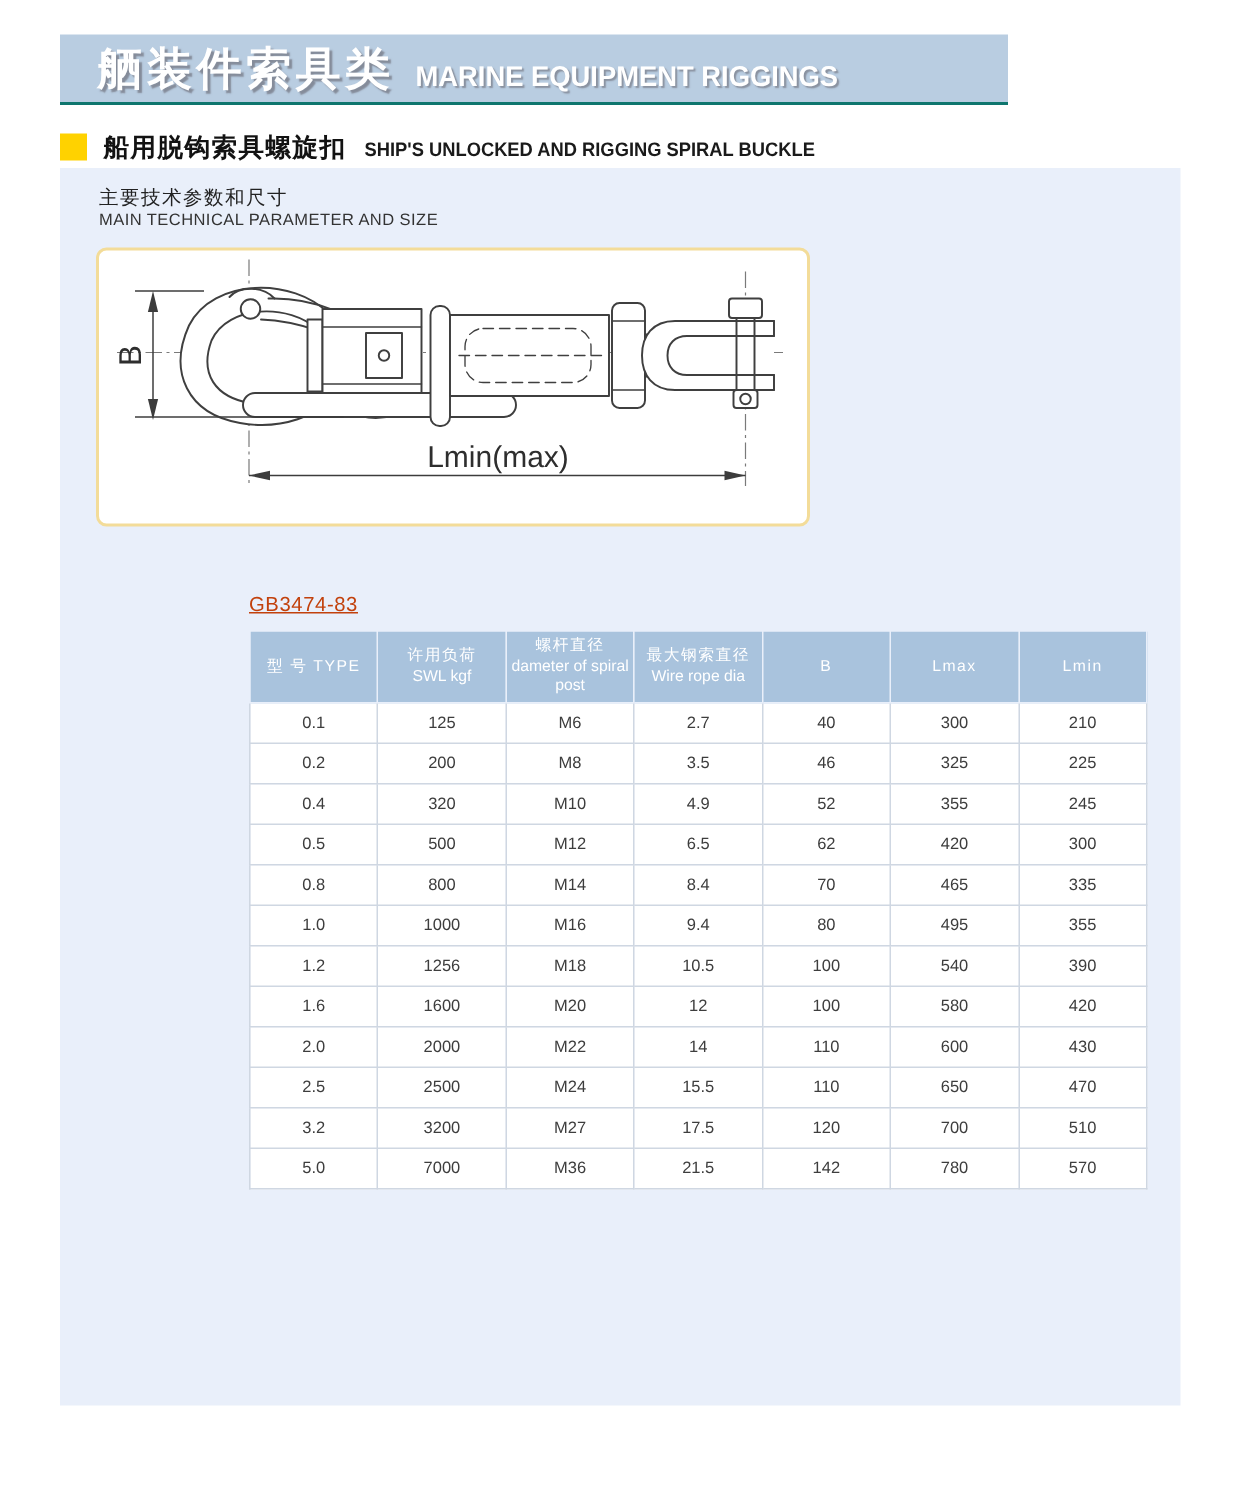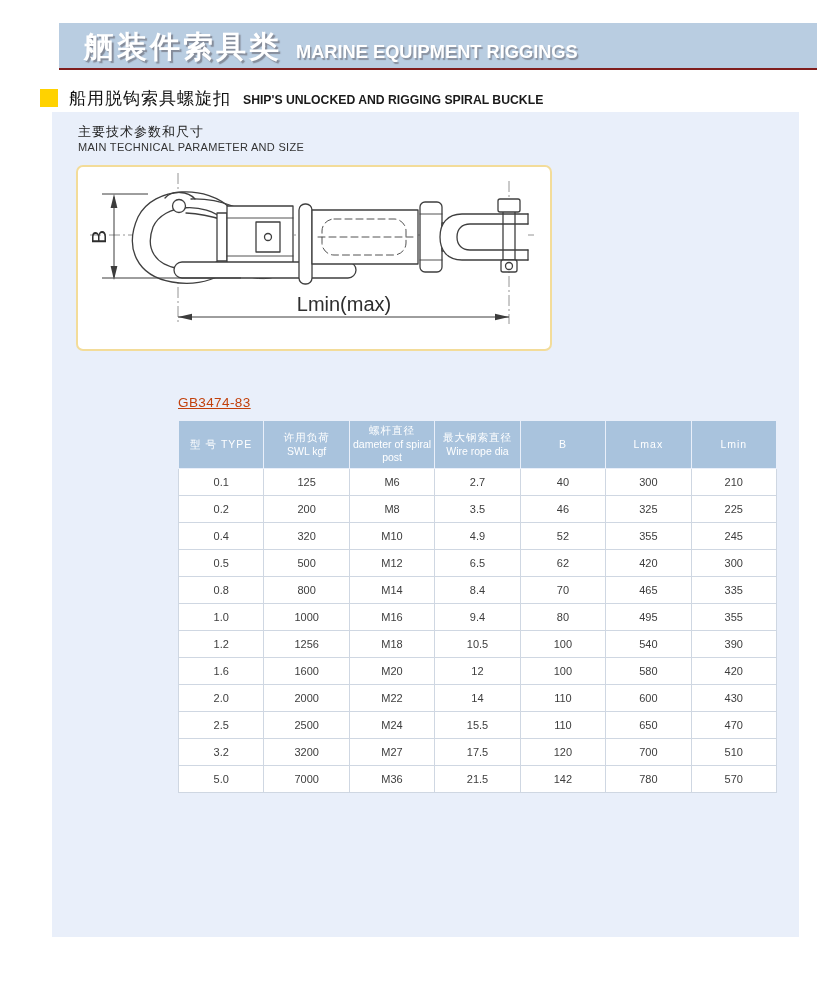--- a/index.html
+++ b/index.html
@@ -5,49 +5,49 @@
   * { margin:0; padding:0; box-sizing:border-box; }
   html,body { background:#ffffff; }
   body {
     width:830px; height:1000px; position:relative; overflow:hidden;
     font-family:"Liberation Sans", sans-serif;
   }
   .page { position:absolute; inset:0; }
 
   
   .band {
-    position:absolute; left:40px; top:23px; width:758px; height:47px;
+    position:absolute; left:40px; top:23px; width:632px; height:47px;
     background:var(--band-bg,#b9cde1);
-    border-bottom:2px solid #7f1d1d;
-    display:flex; align-items:flex-end; padding:0 0 6px 25px;margin-left:19px;
+    border-bottom:2px solid #0f766e;
+    display:flex; align-items:flex-end; padding:0 0 6px 25px;
   }
   .band-zh {
     font-size:30px; font-weight:bold; color:#ffffff; letter-spacing:3px;
     line-height:1; text-shadow:2px 2px 1px rgba(105,105,115,.65);
   }
   .band-en {
     font-size:19px; font-weight:bold; color:#ffffff; margin-left:14px;
     line-height:1; margin-bottom:1px; letter-spacing:0px;
     text-shadow:1.5px 1.5px 1px rgba(105,105,115,.6);
     transform:scaleX(.96); transform-origin:left bottom;
   }
 
   
   .section {
     position:absolute; left:40px; top:88px; height:20px;
     display:flex; align-items:center;
   }
   .bullet { width:18px; height:18px; background:var(--bullet,#ffd200); margin-right:11px; flex:none; }
-  .sec-zh { font-size:17px; font-weight:normal; color:#121212; letter-spacing:1px; }
+  .sec-zh { font-size:17px; font-weight:bold; color:#121212; letter-spacing:1px; }
   .sec-en { font-size:13px; font-weight:bold; color:#1a1a1a; margin-left:12px; margin-top:3px;
             transform:scaleX(.94); transform-origin:left center; white-space:nowrap; }
 
   
   .panel {
-    position:absolute; left:52px; top:112px; width:747px; height:825px;
+    position:absolute; left:40px; top:112px; width:747px; height:825px;
     background:var(--panel-bg,#e9effa);
   }
   .sub-zh { position:absolute; left:26px; top:11px;  font-size:13px; color:#222; letter-spacing:1px; }
   .sub-en { position:absolute; left:26px; top:29px;  font-size:11px; color:#333; letter-spacing:.3px; }
 
   
   .figure-box {
     position:absolute; left:24px; top:53px; width:476px; height:186px;
     background:#ffffff; border:2px solid var(--figure-border,#f3dc99); border-radius:7px;
   }

